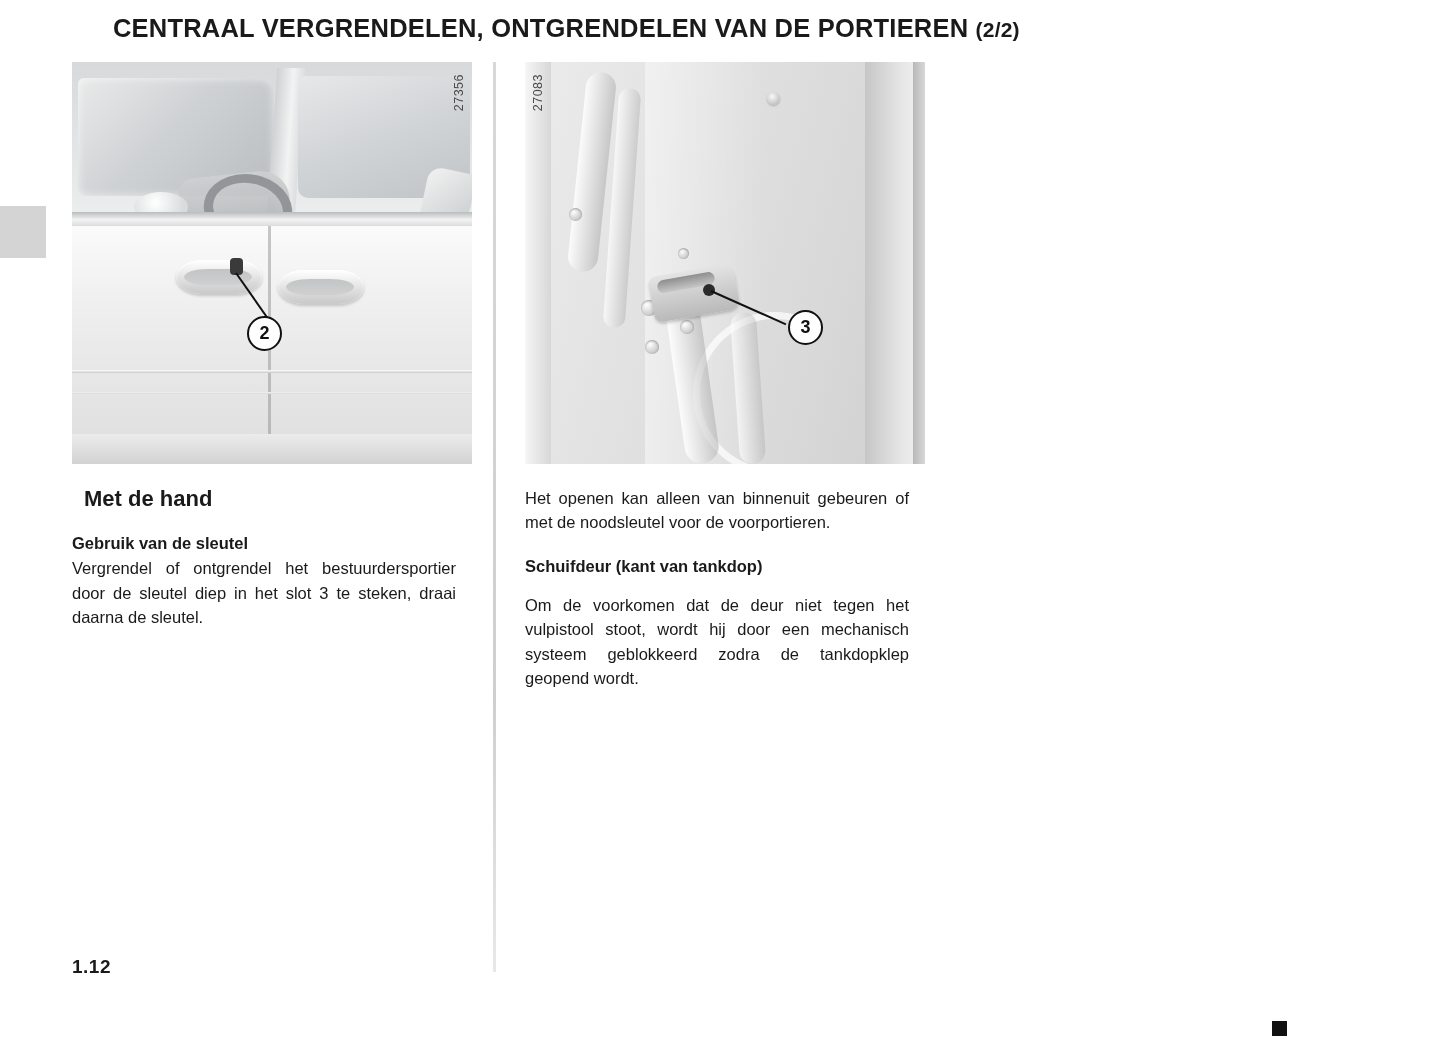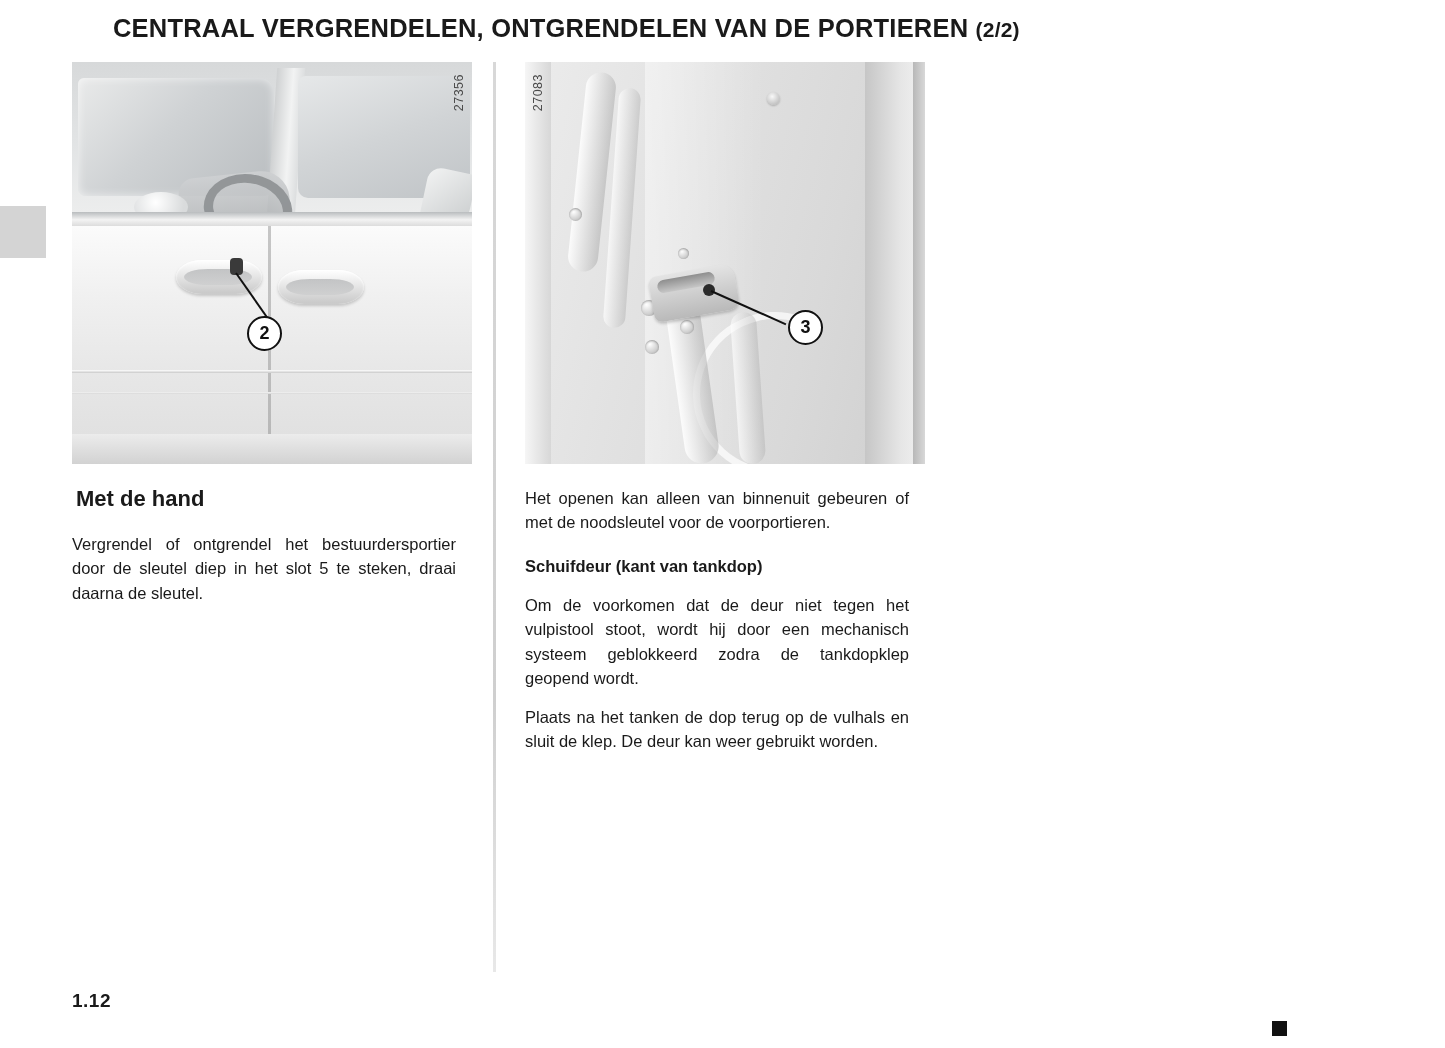--- a/index.html
+++ b/index.html
@@ -102,21 +102,21 @@
     background: #111;
     height: 2px;
     transform-origin: 0 50%;
     z-index: 3;
   }
 
   
   .h2 {
     font-size: 22px;
     font-weight: bold;
-    margin: 22px 0 20px 4px;
+    margin: 22px 0 20px 12px;
   }
   .h3 {
     font-size: 16.5px;
     font-weight: bold;
     margin: 0 0 2px 0;
     line-height: 1.35;
   }
   p.body {
     font-size: 16.5px;
     line-height: 1.48;
@@ -125,21 +125,21 @@
     text-justify: inter-word;
   }
   p.body + p.body { margin-top: 0; }
   .gap { height: 20px; }
   .gap-sm { height: 14px; }
 
   
   .folio {
     position: absolute;
     left: 72px;
-    top: 990px;
+    top: 956px;
     font-size: 19px;
     font-weight: bold;
     letter-spacing: 0.5px;
   }
   .corner-mark {
     position: absolute;
     right: 158px;
     bottom: 12px;
     width: 15px;
     height: 15px;
@@ -341,21 +341,22 @@
       </div>
       <div class="keyhole"></div>
     </div>
     <div class="leader" style="left:164px; top:210px; width:68px; transform: rotate(55deg);"></div>
     <div class="callout" style="left:175px; top:254px;">2</div>
     <div class="fig-code fig-code-left">27356</div>
   </div>
 
   <h2 class="h2">Met de hand</h2>
 
-  <p class="body">Vergrendel of ontgrendel het bestuurdersportier door de sleutel diep in het slot 5 te steken, draai daarna de sleutel.</p>
+  <h3 class="h3">Gebruik van de sleutel</h3>
+  <p class="body">Vergrendel of ontgrendel het bestuurdersportier door de sleutel diep in het slot 3 te steken, draai daarna de sleutel.</p>
 
   <div class="gap"></div>
 
 </div>
 
 <div class="col col-right">
 
   <div class="figure fig-right">
     <div class="panel">
       <div class="edge-left"></div>
@@ -384,17 +385,16 @@
 
   <div style="height:22px"></div>
   <p class="body">Het openen kan alleen van binnenuit gebeuren of met de noodsleutel voor de voorportieren.</p>
 
   <div class="gap"></div>
 
   <h3 class="h3">Schuifdeur (kant van tankdop)</h3>
   <div class="gap-sm"></div>
   <p class="body">Om de voorkomen dat de deur niet tegen het vulpistool stoot, wordt hij door een mechanisch systeem geblokkeerd zodra de tankdopklep geopend wordt.</p>
   <div class="gap-sm"></div>
-  <p class="body">Plaats na het tanken de dop terug op de vulhals en sluit de klep. De deur kan weer gebruikt worden.</p>
 </div>
 
 <div class="folio">1.12</div>
 <div class="corner-mark"></div>
 
 </body></html>

